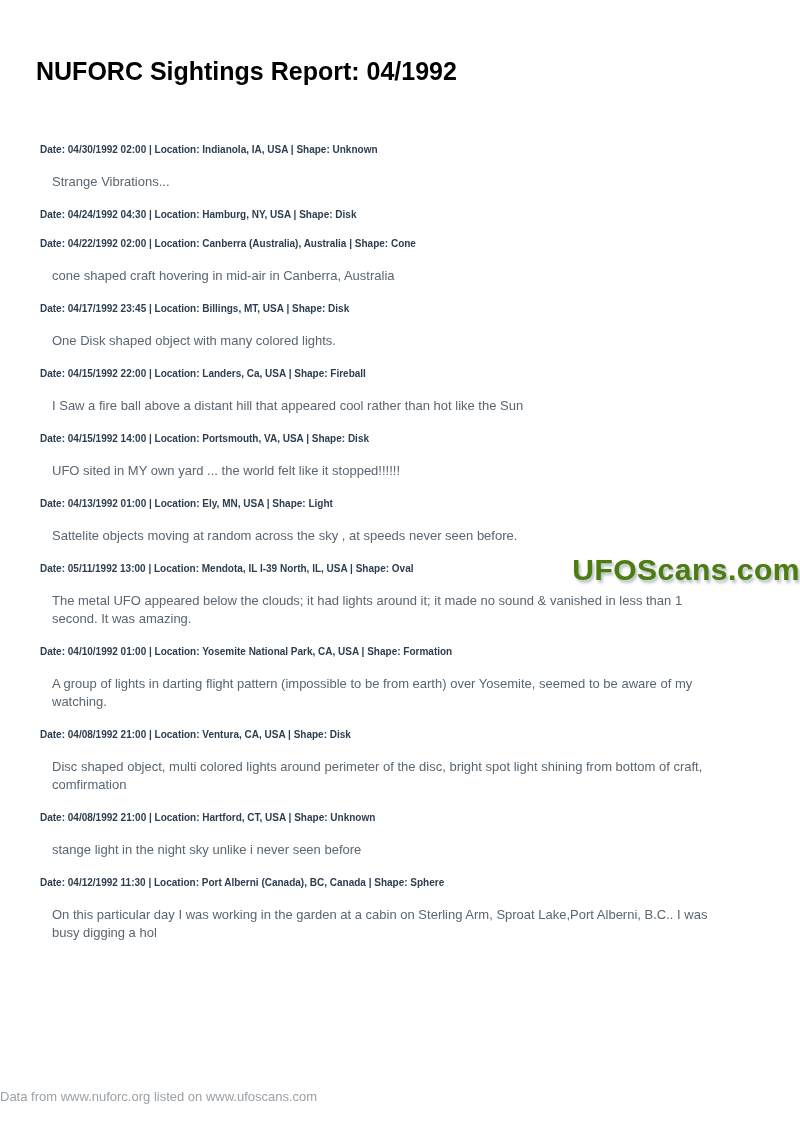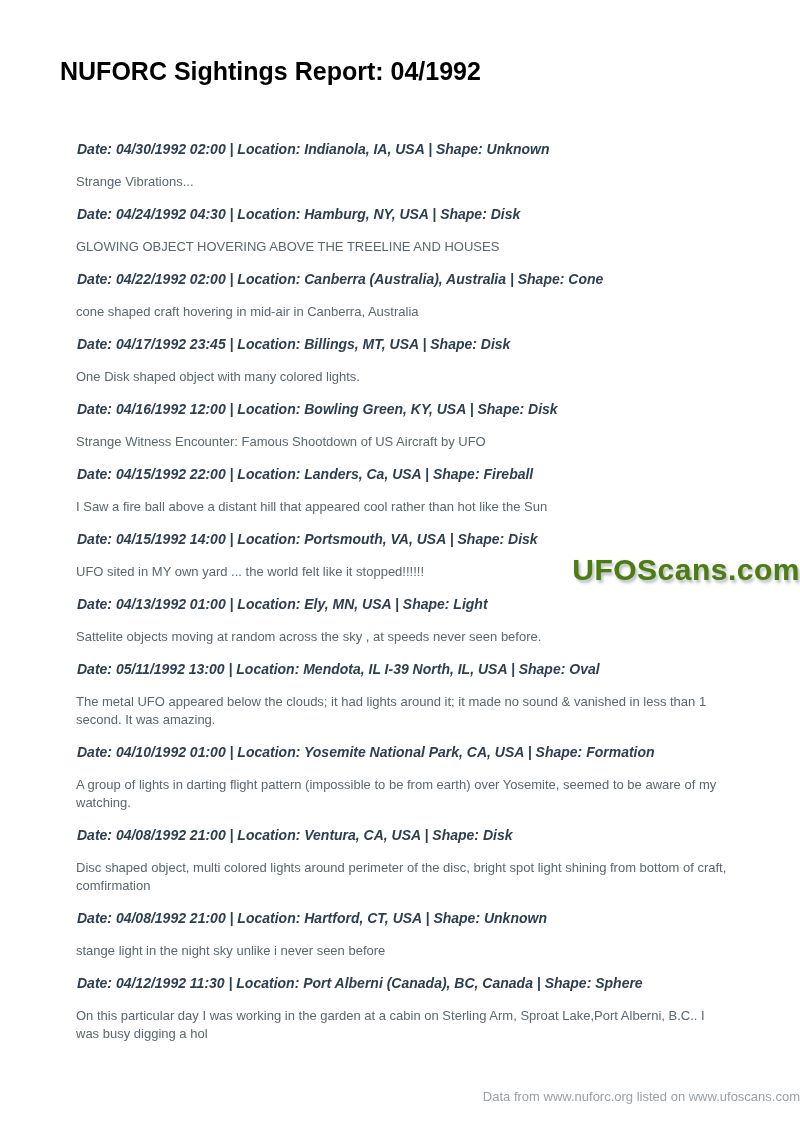--- a/index.html
+++ b/index.html
@@ -7,36 +7,35 @@
     width: 800px;
     height: 1132px;
     background: var(--background, #ffffff);
     font-family: "Liberation Sans", sans-serif;
     position: relative;
     overflow: hidden;
   }
   .page {
     position: absolute;
     inset: 0;
-    padding: 57px 56px 0 60px;
+    padding: 57px 56px 0 36px;
     box-sizing: border-box;
   }
   .title {
     margin: 0 0 56px 0;
     font-size: 25px;
     font-weight: bold;
     color: var(--title, #000000);
   }
   .sighting { margin: 0 0 14px 0; }
   .sighting-header {
-    margin: 0 0 7px 17px;
-    font-size: 14px;
+    margin: 0 0 7px 4px;
+    font-size: 10px;
     line-height: 15px;
     font-weight: bold;
-    font-style: italic;
     color: var(--entry-header, #2c3e50);
   }
   .sighting-desc {
     margin: 16px;
     font-size: 13px;
     line-height: 18px;
     color: var(--entry-description, #5a6670);
   }
   .watermark {
     position: absolute;
@@ -49,55 +48,50 @@
     letter-spacing: 0.5px;
     color: #4d7c0f;
     text-shadow: 0 0 1px rgba(168,176,182,0.9), 2px 3px 3px rgba(168,176,182,0.8);
     pointer-events: none;
   }
   .footer {
     position: absolute;
     top: 1089px;
     left: 0;
     width: 100%;
-    text-align: right;
+    text-align: left;
     font-size: 13px;
     color: var(--footer-text, #9aa1a7);
   }
 </style>
 </head>
 <body>
 
 <div class="page">
   <h1 class="title">NUFORC Sightings Report: 04/1992</h1>
   <main>
   <article class="sighting">
     <h2 class="sighting-header">Date: 04/30/1992 02:00 | Location: Indianola, IA, USA | Shape: Unknown</h2>
     <p class="sighting-desc">Strange Vibrations...</p>
   </article>
 
   <article class="sighting">
     <h2 class="sighting-header">Date: 04/24/1992 04:30 | Location: Hamburg, NY, USA | Shape: Disk</h2>
-    <p class="sighting-desc">GLOWING OBJECT HOVERING ABOVE THE TREELINE AND HOUSES</p>
   </article>
 
   <article class="sighting">
     <h2 class="sighting-header">Date: 04/22/1992 02:00 | Location: Canberra (Australia), Australia | Shape: Cone</h2>
     <p class="sighting-desc">cone shaped craft hovering in mid-air in Canberra, Australia</p>
   </article>
 
   <article class="sighting">
     <h2 class="sighting-header">Date: 04/17/1992 23:45 | Location: Billings, MT, USA | Shape: Disk</h2>
     <p class="sighting-desc">One Disk shaped object with many colored lights.</p>
   </article>
 
-  <article class="sighting">
-    <h2 class="sighting-header">Date: 04/16/1992 12:00 | Location: Bowling Green, KY, USA | Shape: Disk</h2>
-    <p class="sighting-desc">Strange Witness Encounter: Famous Shootdown of US Aircraft by UFO</p>
-  </article>
 
 
   <article class="sighting">
     <h2 class="sighting-header">Date: 04/15/1992 22:00 | Location: Landers, Ca, USA | Shape: Fireball</h2>
     <p class="sighting-desc">I Saw a fire ball above a distant hill that appeared cool rather than hot like the Sun</p>
   </article>
 
 
   <article class="sighting">
     <h2 class="sighting-header">Date: 04/15/1992 14:00 | Location: Portsmouth, VA, USA | Shape: Disk</h2>

